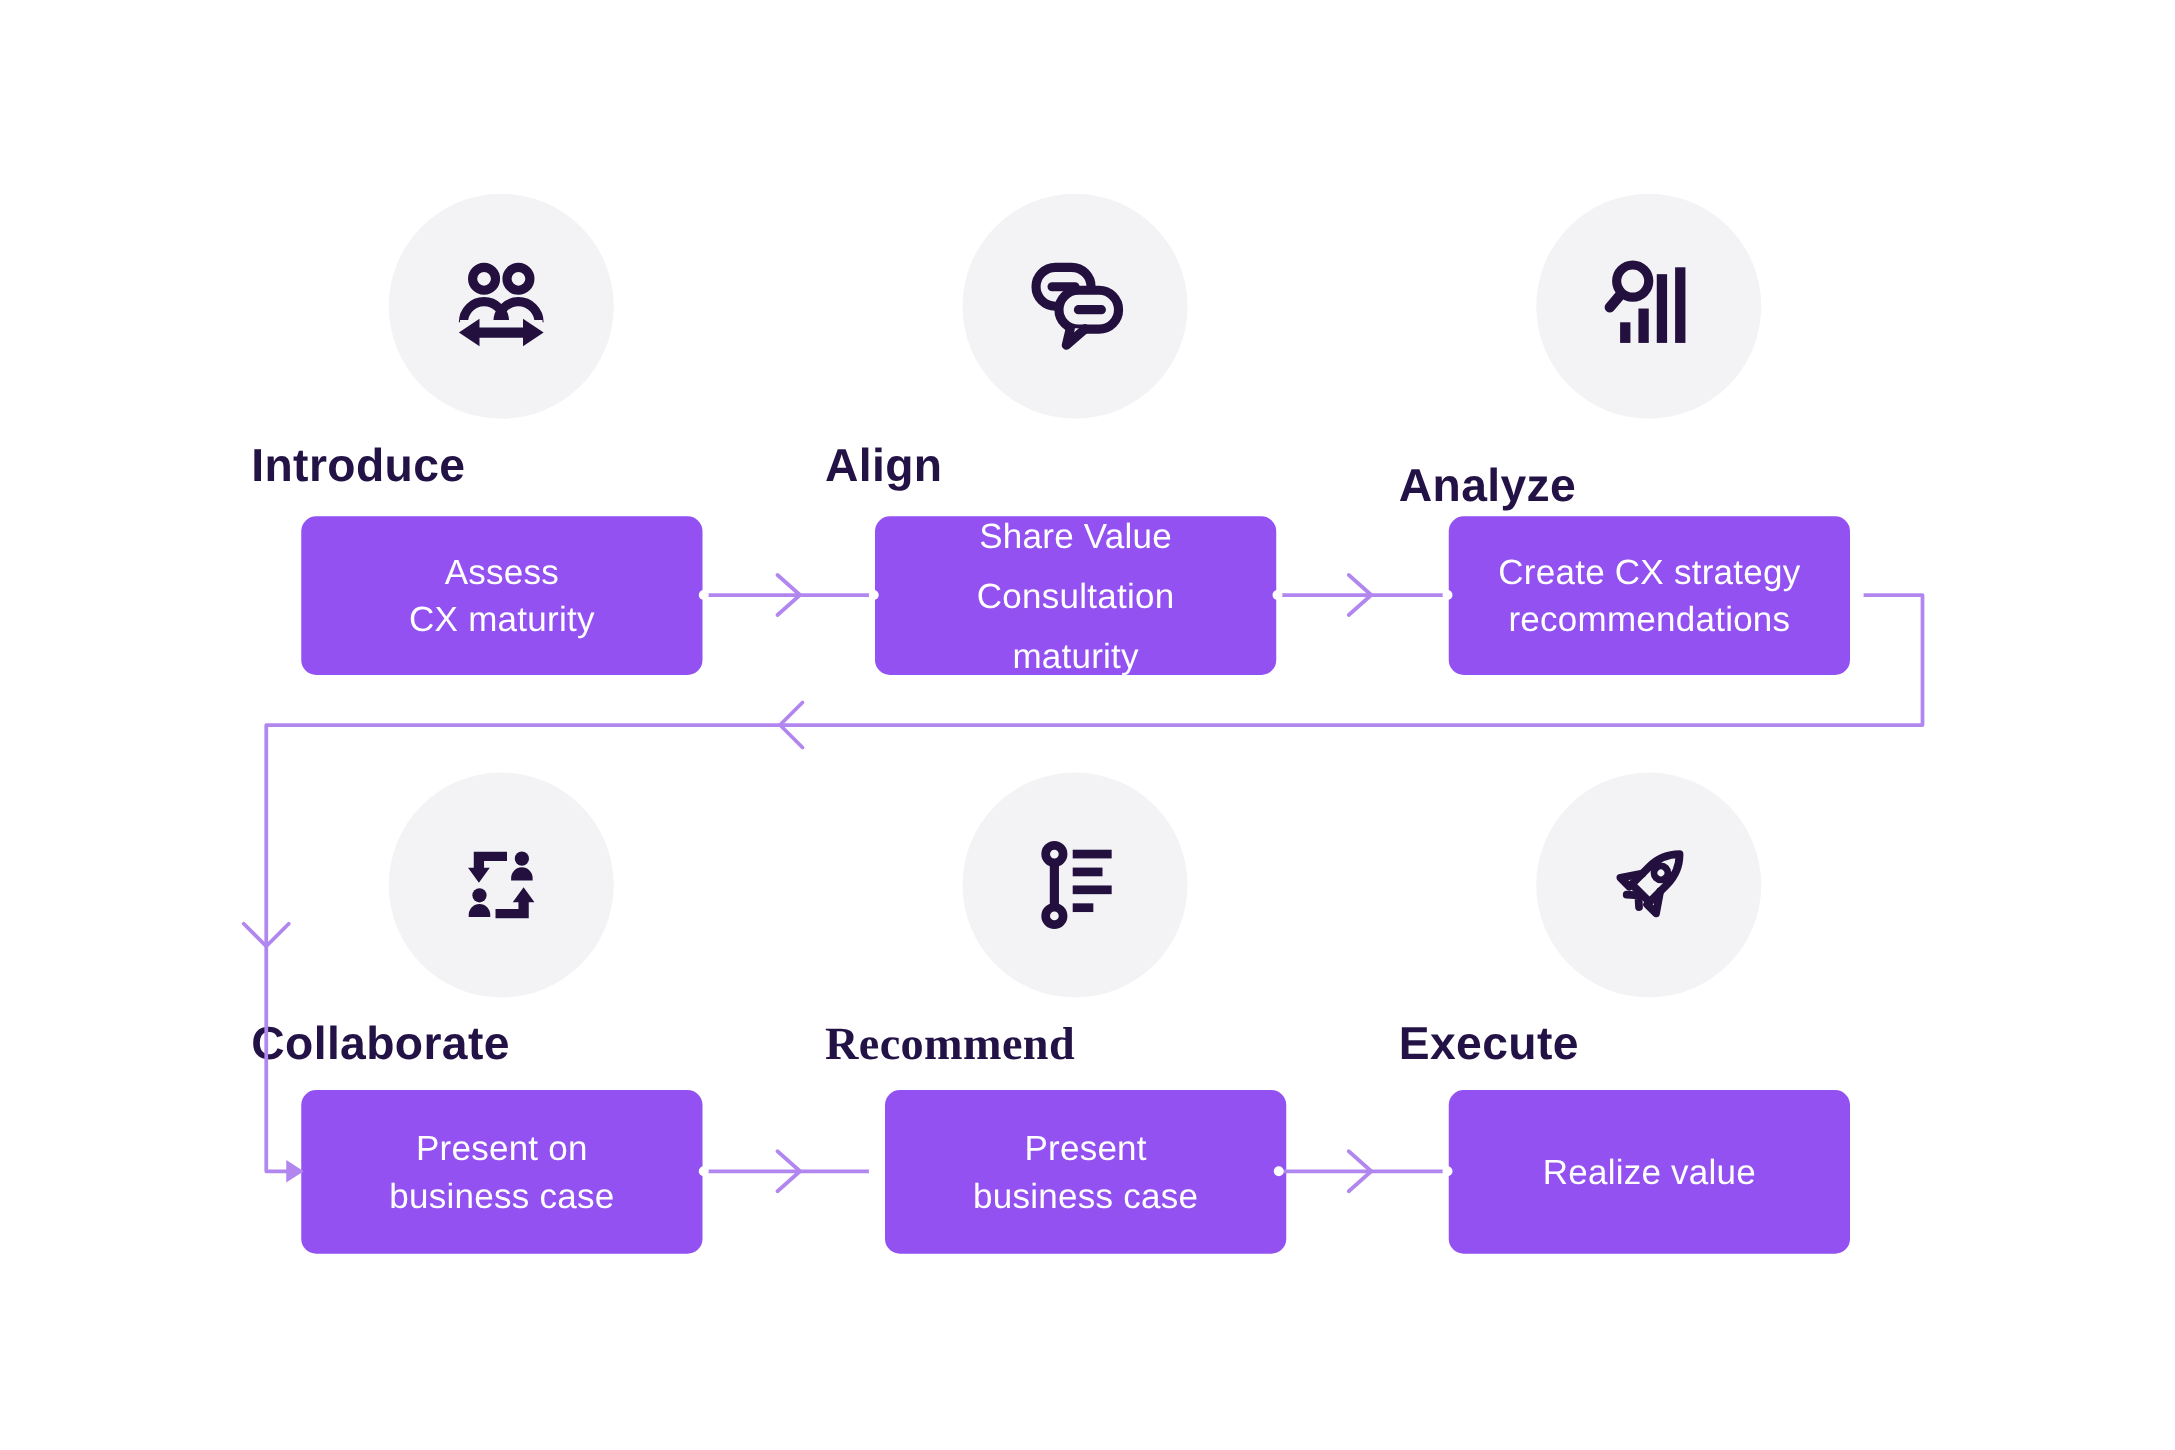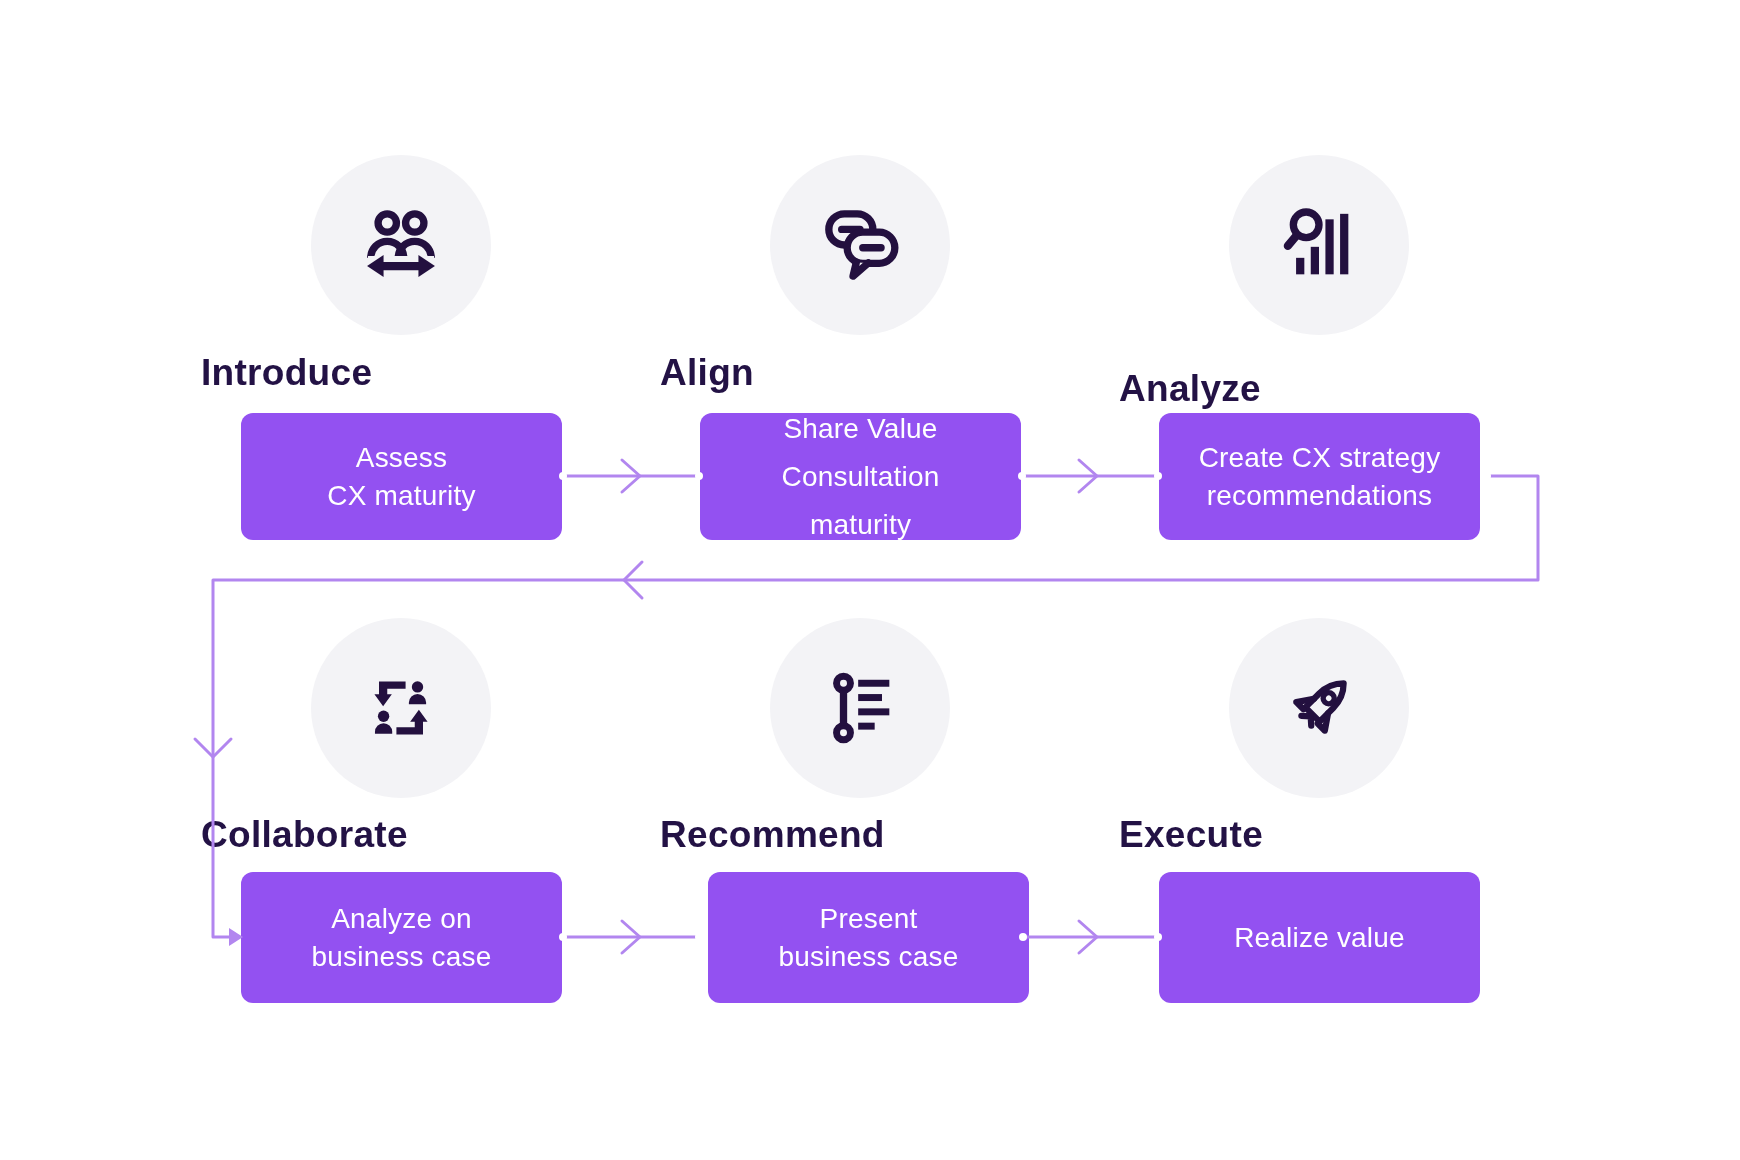--- a/index.html
+++ b/index.html
@@ -91,36 +91,36 @@
       <path class="icf" d="M12 9.5 H26.5 V13.5 H16.5 V16.5 H19 L14.25 23 L9.5 16.5 H12 Z"></path>
       <path class="icf" d="M36 38.5 H21.5 V34.5 H31.5 V31.5 H29 L33.75 25 L38.5 31.5 H36 Z"></path>
       <circle class="icf" cx="33" cy="12.5" r="3.1"></circle>
       <path class="icf" d="M28.3 22 v-1 a4.7 4.7 0 0 1 9.4 0 v1 Z"></path>
       <circle class="icf" cx="14.5" cy="28.5" r="3.1"></circle>
       <path class="icf" d="M9.8 38 v-1 a4.7 4.7 0 0 1 9.4 0 v1 Z"></path>
     </svg>
   </div>
   <div class="step-label" style="left:201px;top:814px;">Collaborate</div>
   <div class="step-box row2-box" style="left:241px;top:872px;">
-    <span>Analyze on</span>
+    <span>Present on</span>
     <span>business case</span>
   </div>
 
   <div class="circle" style="left:770px;top:618px;">
     <svg viewBox="0 0 48 48">
       <circle cx="15" cy="10.5" r="3.8" fill="none" stroke="#23103f" stroke-width="3.8"></circle>
       <circle cx="15" cy="37.5" r="3.8" fill="none" stroke="#23103f" stroke-width="3.8"></circle>
       <line x1="15" y1="14.5" x2="15" y2="33.5" stroke="#23103f" stroke-width="4"></line>
       <rect class="icf" x="23" y="8.6" width="17" height="3.8"></rect>
       <rect class="icf" x="23" y="16.4" width="13" height="3.8"></rect>
       <rect class="icf" x="23" y="24.2" width="17" height="3.8"></rect>
       <rect class="icf" x="23" y="32" width="9" height="3.8"></rect>
     </svg>
   </div>
-  <div class="step-label" style="left:660px;top:814px;">Recommend</div>
+  <div class="step-label" style="left:660px;top:814px;font-family:Liberation Serif, serif;">Recommend</div>
   <div class="step-box row2-box" style="left:708px;top:872px;">
     <span>Present</span>
     <span>business case</span>
   </div>
 
   <div class="circle" style="left:1229px;top:618px;">
     <svg viewBox="0 0 48 48">
       <g transform="rotate(45 24 24)" stroke="#23103f" stroke-width="3.4" fill="none" stroke-linejoin="round" stroke-linecap="round">
         <path d="M24 5 C27.5 8.5 29.5 13 29.5 18.5 V29 H18.5 V18.5 C18.5 13 20.5 8.5 24 5 Z"></path>
         <circle cx="24" cy="16.5" r="3" stroke-width="3"></circle>

